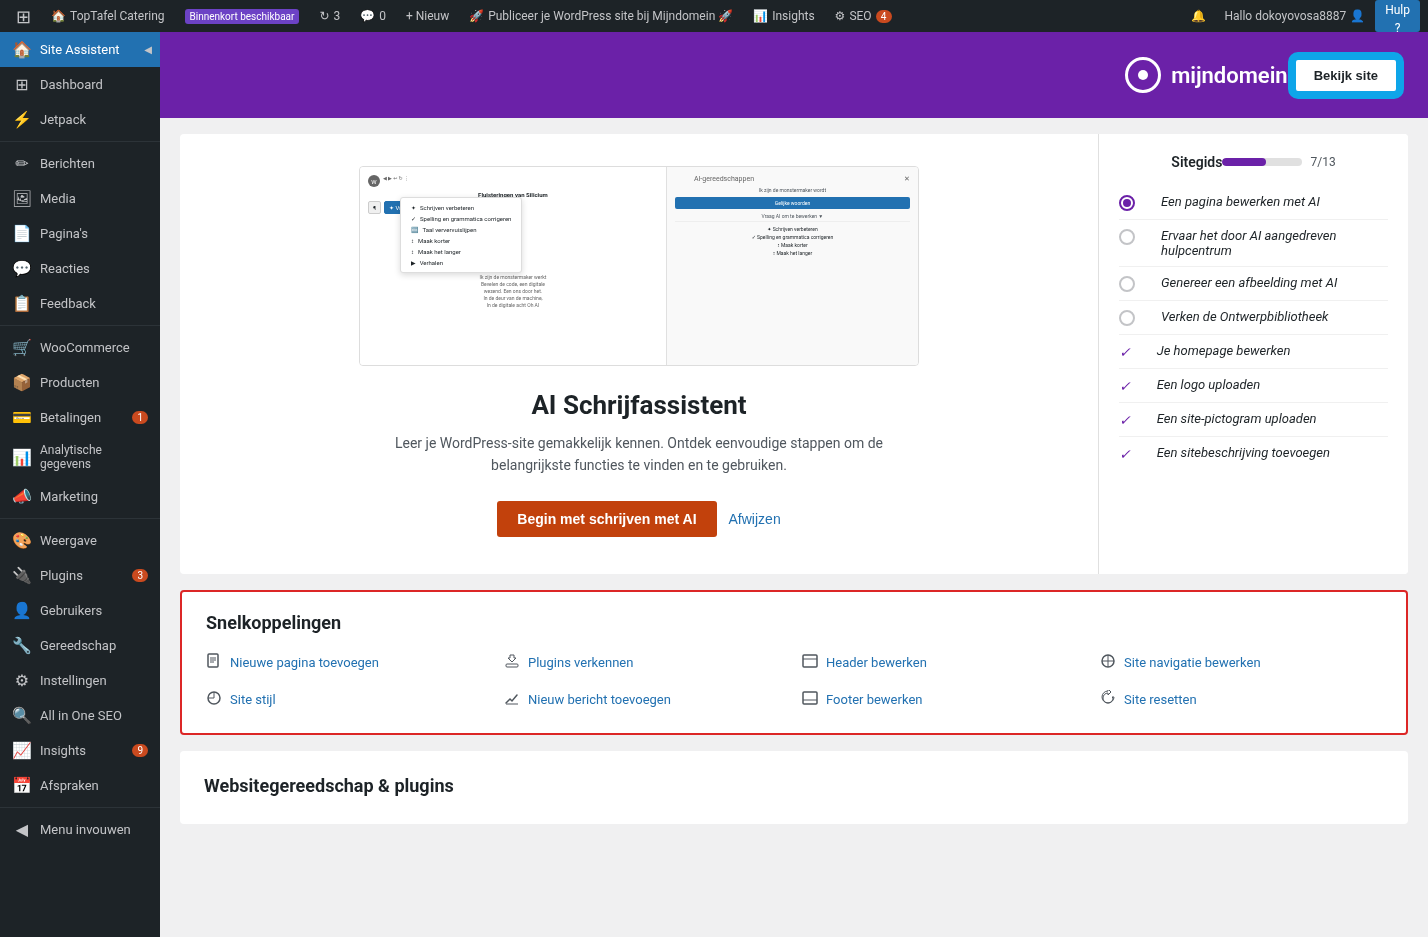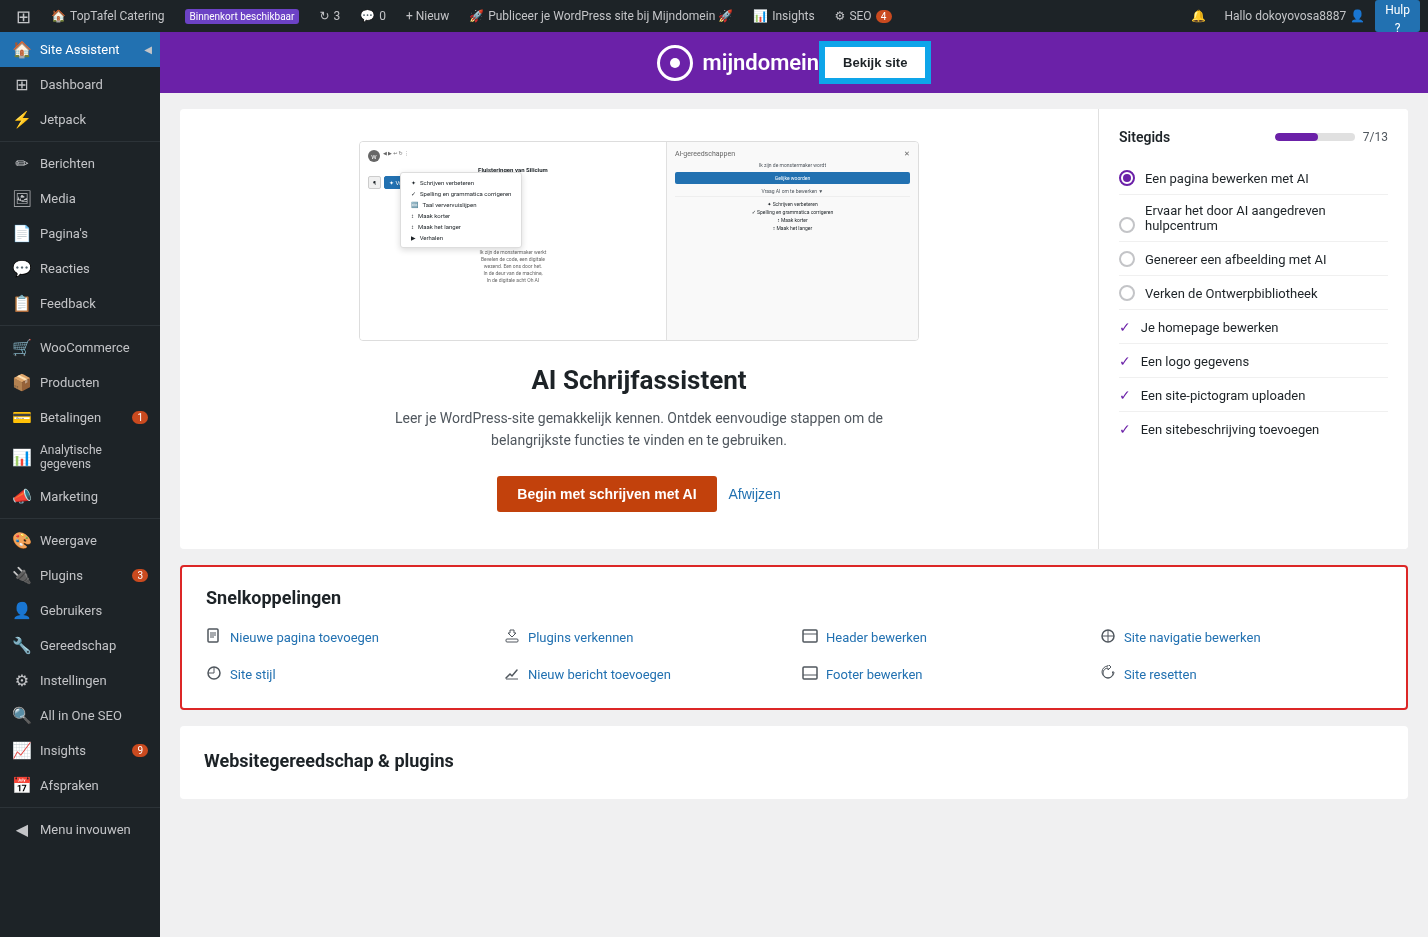--- a/index.html
+++ b/index.html
@@ -97,23 +97,23 @@
       flex: 1;
       overflow-y: auto;
       background: #f0f0f1;
     }
 
     
     .mijndomein-header {
       background: #6b21a8;
       display: flex;
       align-items: center;
-      justify-content: center;
+      justify-content: flex-end;
       padding: 0 24px;
-      height: 61px;
+      height: 86px;
     }
     .mijndomein-logo {
       display: flex;
       align-items: center;
       gap: 10px;
       color: #fff;
       font-size: 22px;
       font-weight: 600;
     }
     .mijndomein-logo .logo-circle {
@@ -121,26 +121,26 @@
       height: 36px;
       border: 3px solid #fff;
       border-radius: 50%;
       display: flex;
       align-items: center;
       justify-content: center;
     }
     .bekijk-site-btn {
       background: #fff;
       color: #1d2327;
-      border: 6px solid #0ea5e9;
+      border: 8px solid #0ea5e9;
       padding: 8px 18px;
       font-size: 13px;
       font-weight: 600;
       cursor: pointer;
-      border-radius: 0;
+      border-radius: 10px;
     }
 
     
     .content-area {
       padding: 16px 20px;
       display: flex;
       flex-direction: column;
       gap: 16px;
     }
 
@@ -210,21 +210,21 @@
       top: 30px;
       z-index: 2;
     }
     .ai-menu-item { padding: 2px 6px; cursor: pointer; display: flex; align-items: center; gap: 4px; color: #1d2327; }
     .ai-panel {
       width: 45%;
       background: #f9f9f9;
       padding: 8px;
       font-size: 7px;
     }
-    .ai-panel-header { display: flex; justify-content: space-between; margin-bottom: 4px; font-size: 7px; color: #666; }
+    .ai-panel-header { display: flex; justify-content: space-between; margin-bottom: 4px; font-size: 7px; color: #666; margin-left: 19px; }
     .ai-title { font-size: 26px; font-weight: 700; color: #1d2327; margin-bottom: 12px; text-align: right; }
     .ai-description { font-size: 14px; color: #50575e; margin-bottom: 24px; max-width: 520px; line-height: 1.6; }
     .ai-actions { display: flex; gap: 12px; align-items: center; }
     .btn-primary {
       background: #c2410c;
       color: #fff;
       border: none;
       padding: 10px 20px;
       font-size: 14px;
       font-weight: 600;
@@ -237,21 +237,21 @@
     .sitegids-panel {
       width: 310px;
       background: #fff;
       border-left: 1px solid #e0e0e0;
       padding: 20px;
       overflow-y: auto;
     }
     .sitegids-header {
       display: flex;
       align-items: center;
-      justify-content: space-between;
+      justify-content: center;
       margin-bottom: 16px;
     }
     .sitegids-title { font-size: 14px; font-weight: 600; color: #1d2327; }
     .progress-bar-container {
       display: flex;
       align-items: center;
       gap: 8px;
     }
     .progress-bar {
       width: 80px;
@@ -261,25 +261,26 @@
       overflow: hidden;
     }
     .progress-fill {
       height: 100%;
       background: #6b21a8;
       border-radius: 4px;
     }
     .progress-text { font-size: 12px; color: #50575e; }
     .sitegids-item {
       display: flex;
-      align-items: flex-end;
-      gap: 10px;
+      align-items: flex-start;
+      gap: 26px;
       padding: 8px 0;
       border-bottom: 1px solid #f0f0f0;
       font-size: 13px;
+      font-style: italic;
     }
     .sitegids-item:last-child { border-bottom: none; }
     .sitegids-item .radio {
       width: 16px;
       height: 16px;
       border: 2px solid #6b21a8;
       border-radius: 50%;
       flex-shrink: 0;
       margin-top: 1px;
       display: flex;
@@ -595,21 +596,21 @@
             <span class="sitegids-item-text">Verken de Ontwerpbibliotheek</span>
           </div>
 
           <div class="sitegids-item">
             <span class="check">✓</span>
             <span class="sitegids-item-text">Je homepage bewerken</span>
           </div>
 
           <div class="sitegids-item">
             <span class="check">✓</span>
-            <span class="sitegids-item-text">Een logo gegevens</span>
+            <span class="sitegids-item-text">Een logo uploaden</span>
           </div>
 
           <div class="sitegids-item">
             <span class="check">✓</span>
             <span class="sitegids-item-text">Een site-pictogram uploaden</span>
           </div>
 
           <div class="sitegids-item">
             <span class="check">✓</span>
             <span class="sitegids-item-text">Een sitebeschrijving toevoegen</span>

